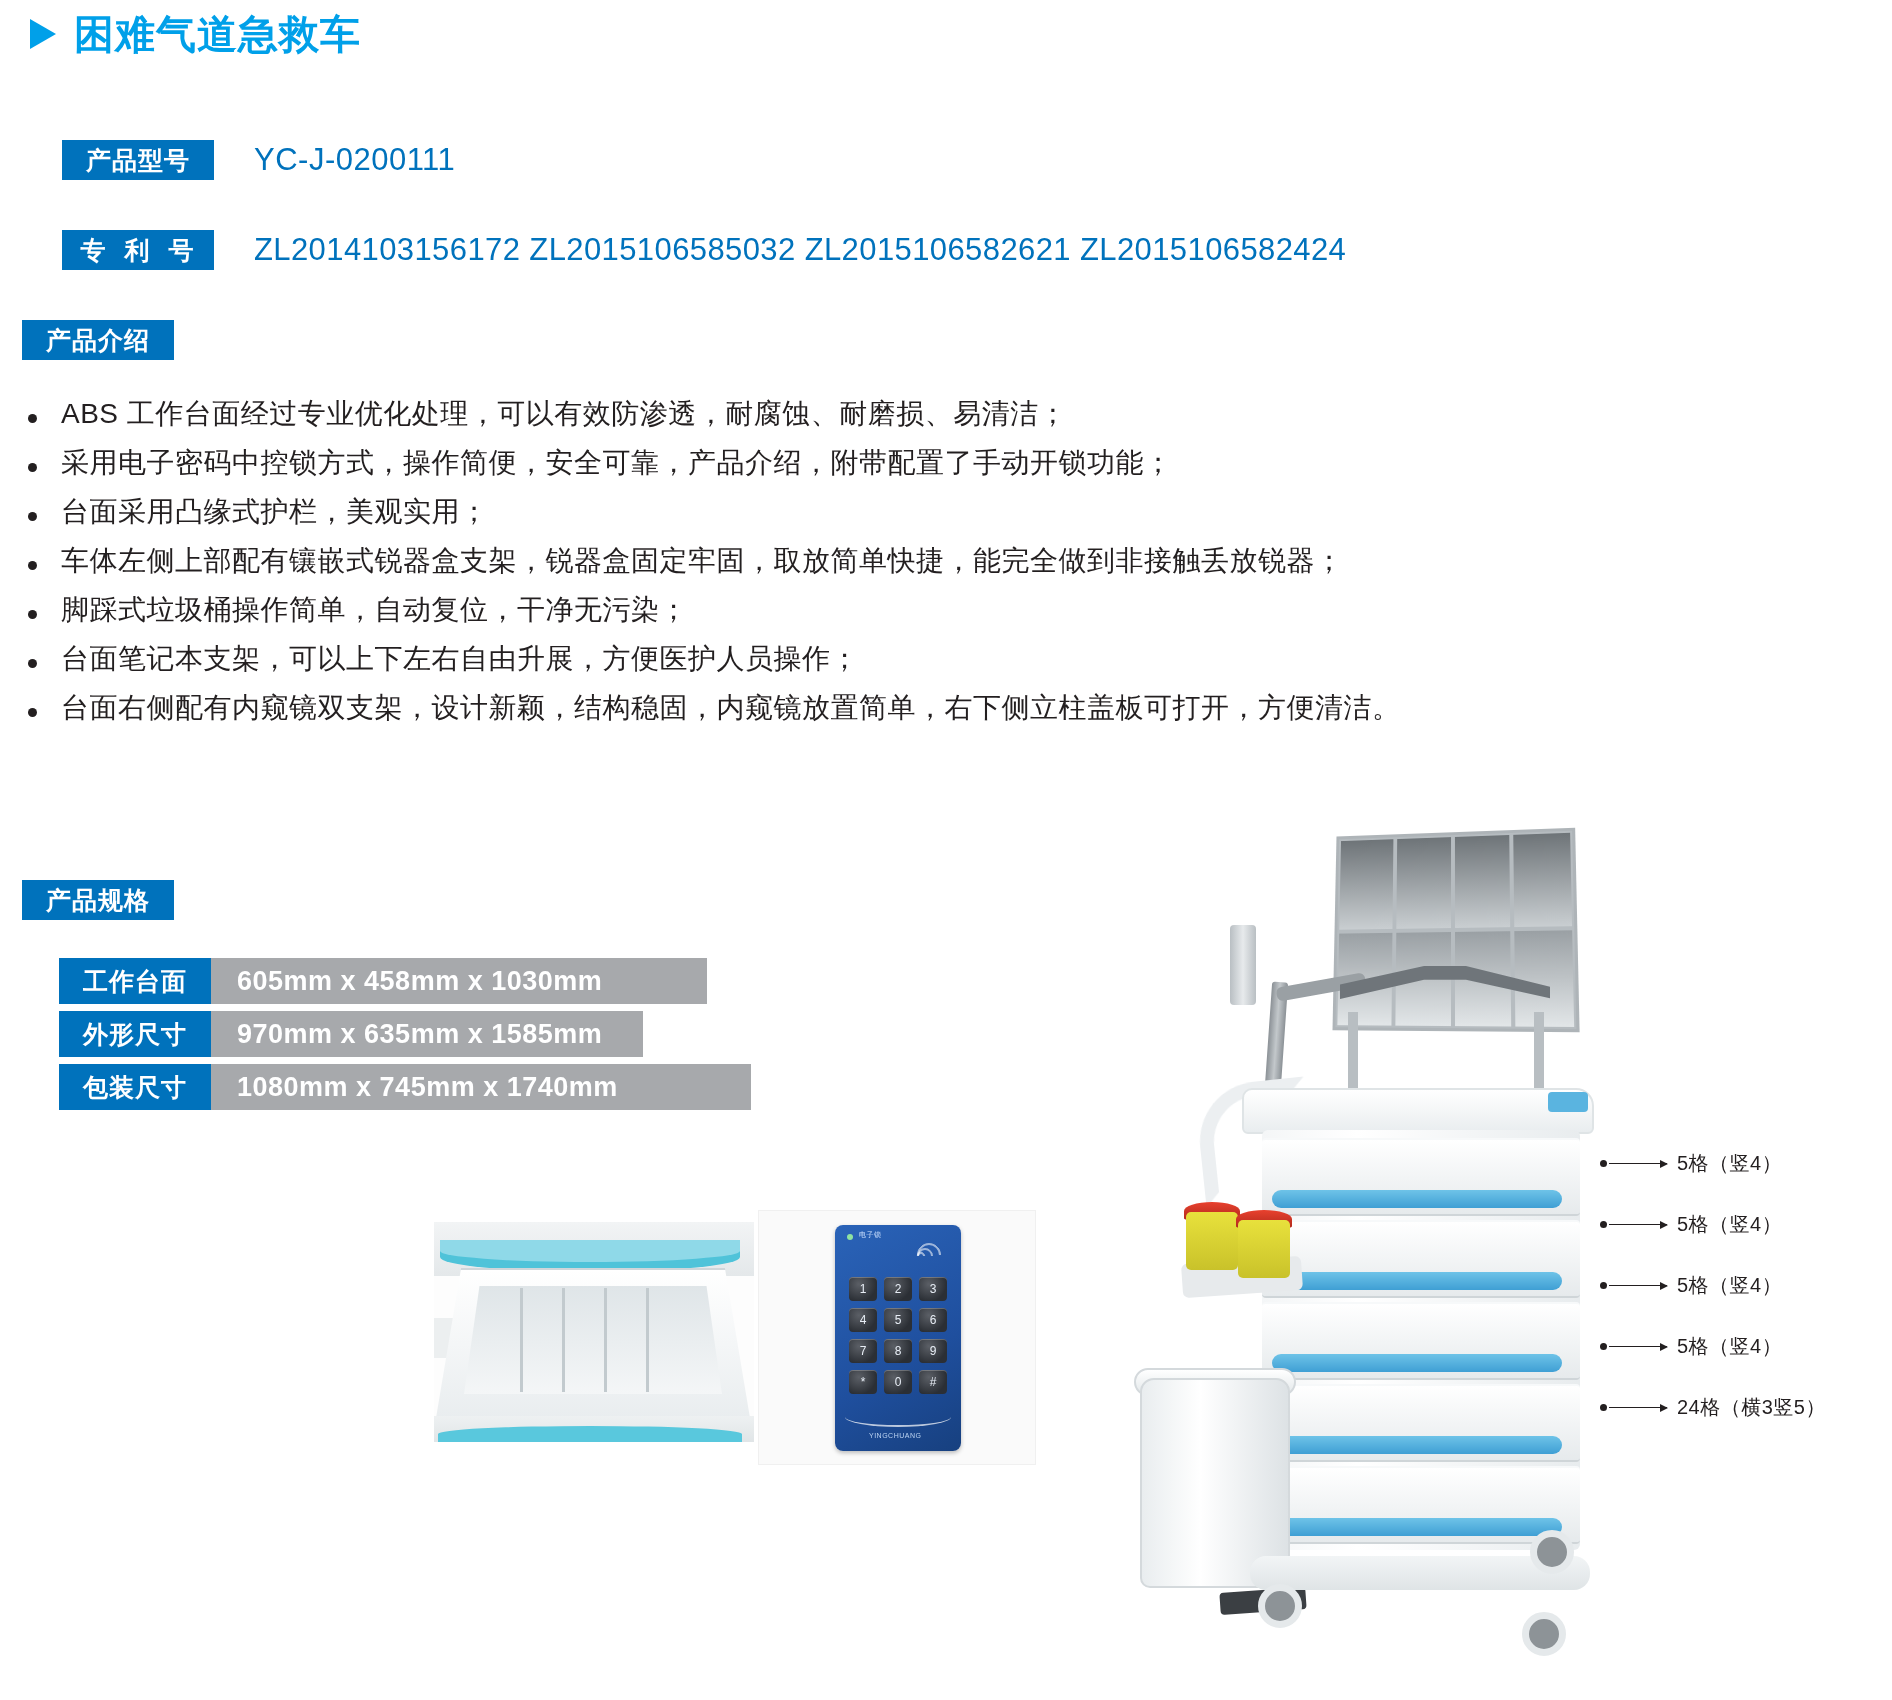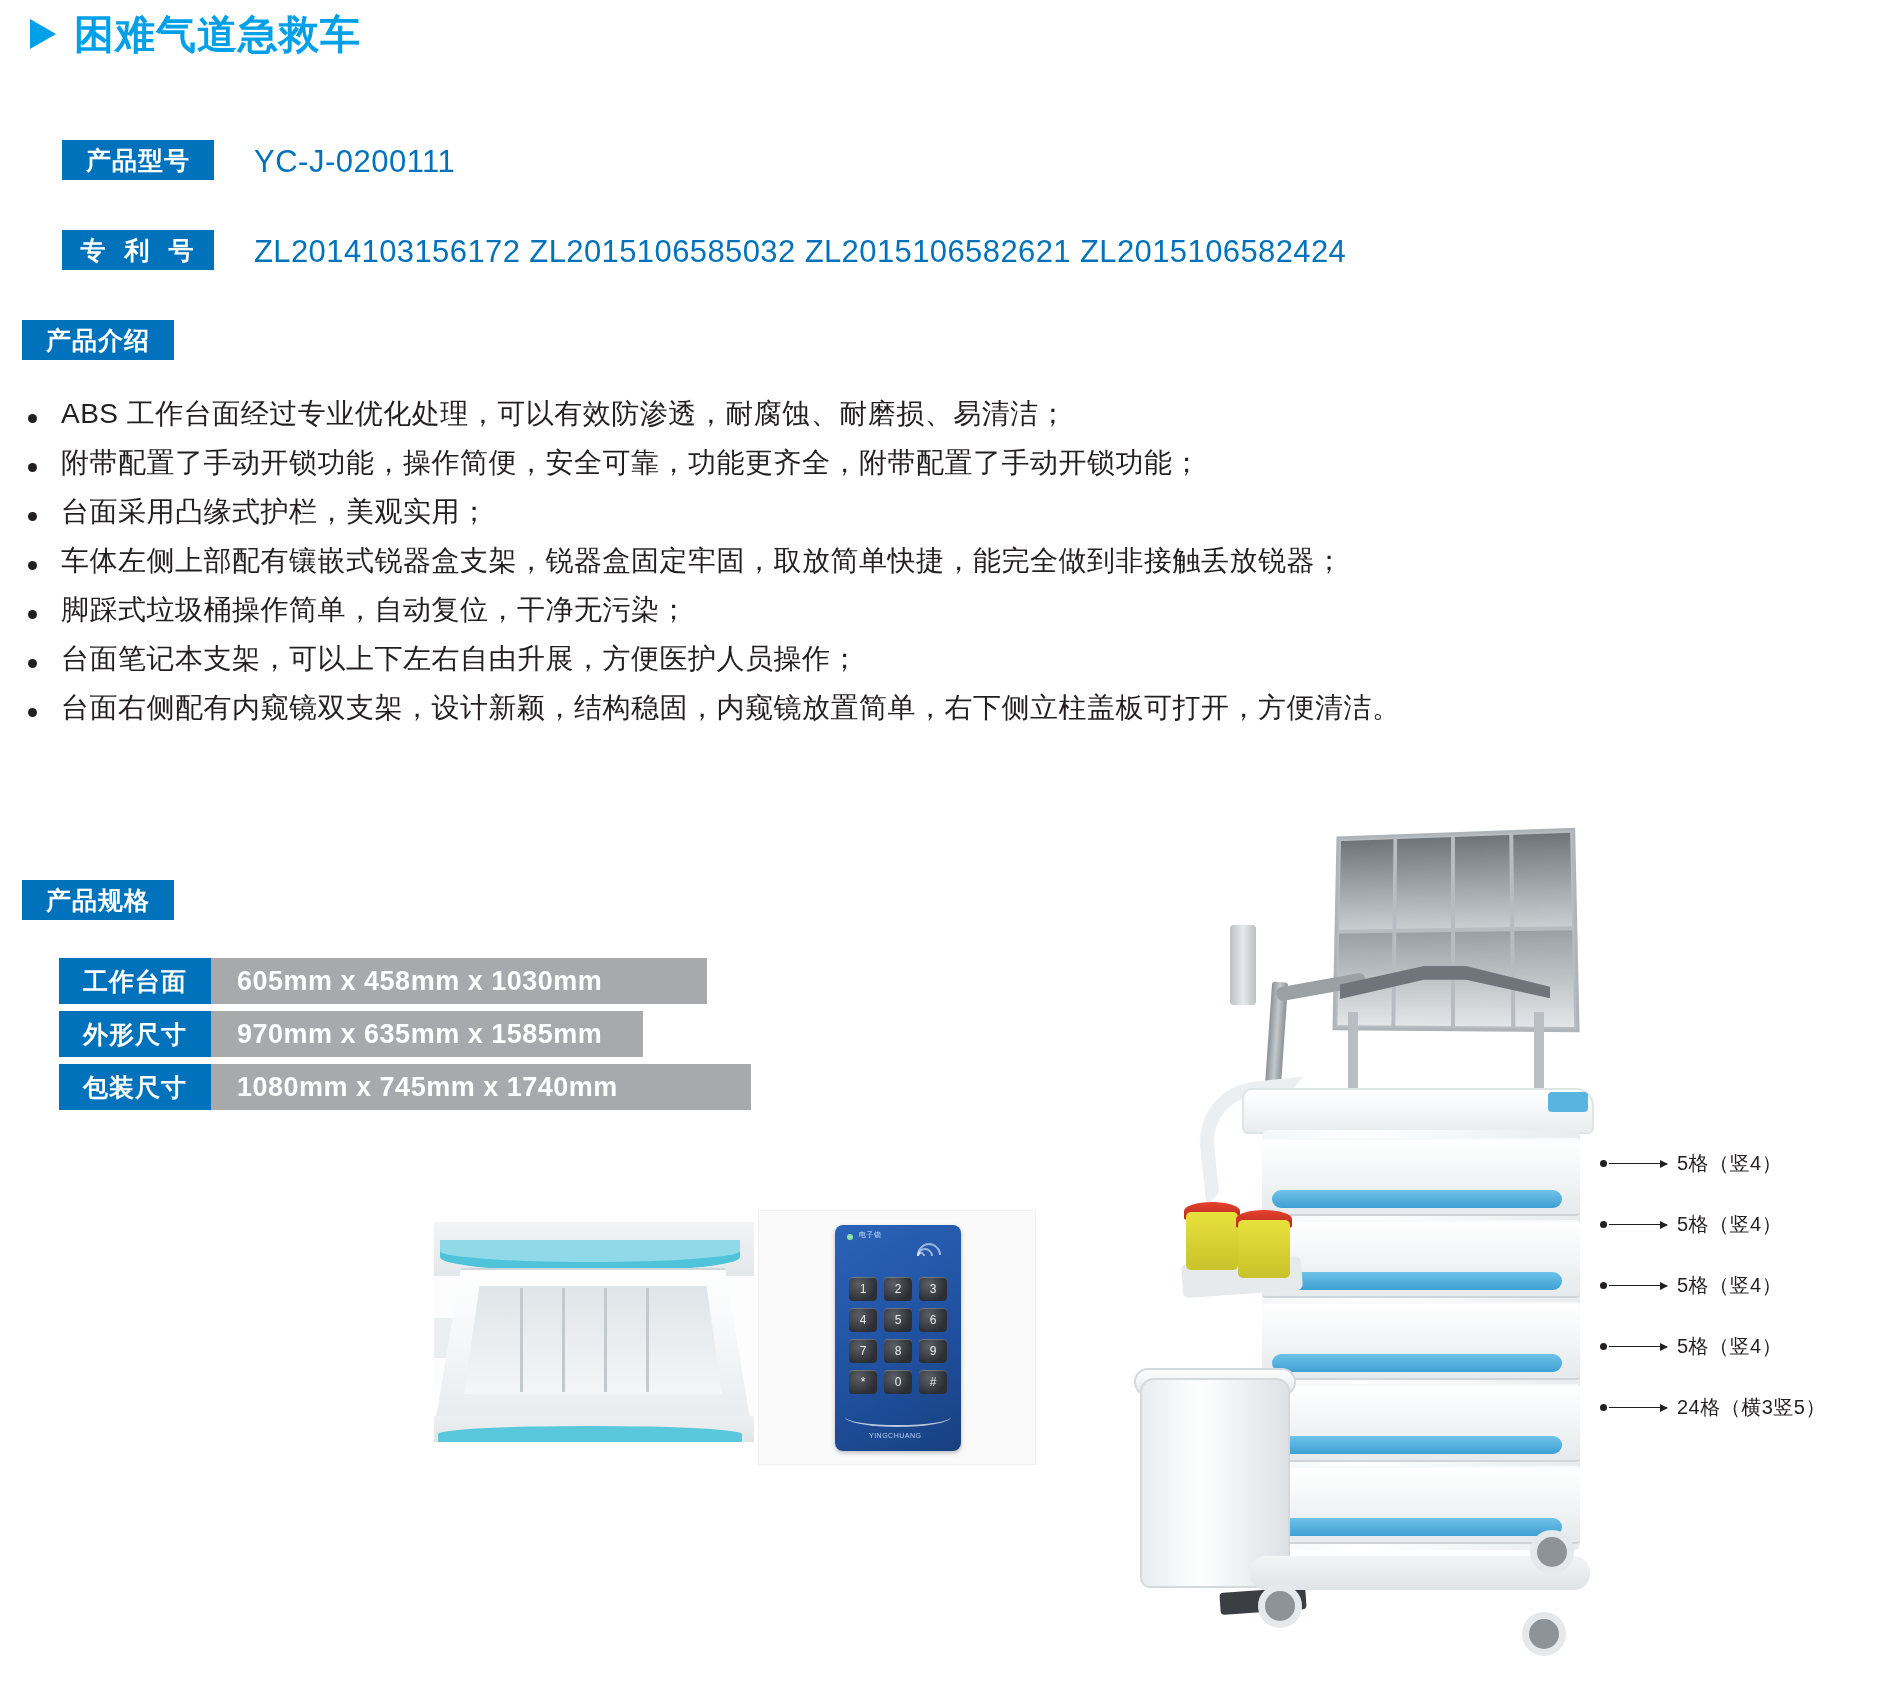--- a/index.html
+++ b/index.html
@@ -43,21 +43,21 @@
     color: #ffffff;
     font-size: 25px;
     font-weight: bold;
     display: inline-flex;
     align-items: center;
     justify-content: center;
     height: 40px;
     padding: 0 10px;
     letter-spacing: 1px;
   }
-  .row-label { position: absolute; display: flex; align-items: flex-end; padding-left: 40px; }
+  .row-label { position: absolute; display: flex; align-items: center; padding-left: 40px; }
 
   .model-row { left: 22px; top: 140px; }
   .model-tag { width: 152px; }
   .model-value {
     margin-left: 40px;
     font-size: 31px;
     color: #0072bc;
     letter-spacing: 0.5px;
     white-space: nowrap;
   }
@@ -478,21 +478,21 @@
   <div class="tag intro-tag">产品介绍</div>
 </div>
 
 <div class="bullets">
   <div class="bullet">
     <span class="dot"></span>
     <span class="txt">ABS 工作台面经过专业优化处理，可以有效防渗透，耐腐蚀、耐磨损、易清洁；</span>
   </div>
   <div class="bullet">
     <span class="dot"></span>
-    <span class="txt">附带配置了手动开锁功能，操作简便，安全可靠，功能更齐全，附带配置了手动开锁功能；</span>
+    <span class="txt">采用电子密码中控锁方式，操作简便，安全可靠，产品介绍，附带配置了手动开锁功能；</span>
   </div>
   <div class="bullet">
     <span class="dot"></span>
     <span class="txt">台面采用凸缘式护栏，美观实用；</span>
   </div>
   <div class="bullet">
     <span class="dot"></span>
     <span class="txt">车体左侧上部配有镶嵌式锐器盒支架，锐器盒固定牢固，取放简单快捷，能完全做到非接触丢放锐器；</span>
   </div>
   <div class="bullet">

